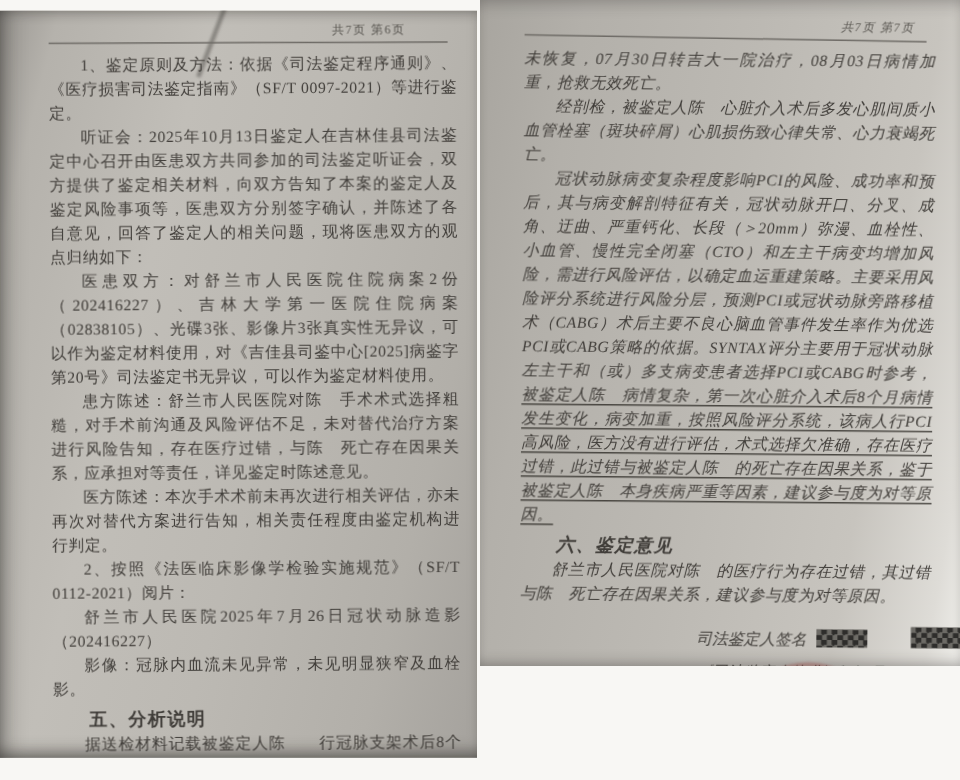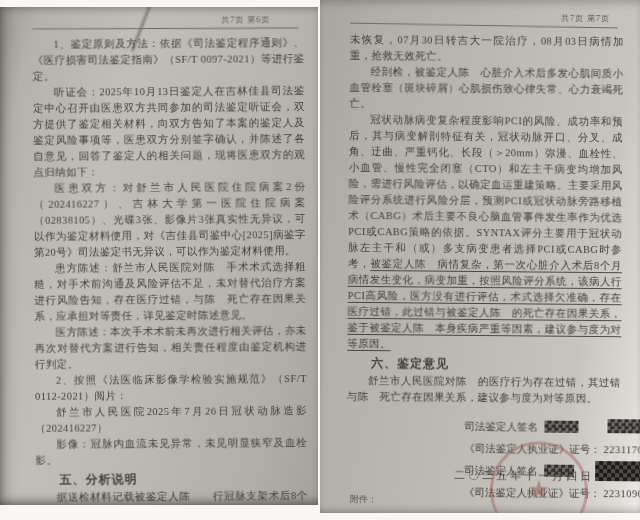--- a/index.html
+++ b/index.html
@@ -8,23 +8,24 @@
     background:#f8f7f4;
     font-family:"Liberation Serif","DejaVu Serif",serif;
   }
   .photo{position:absolute;overflow:hidden;}
   .photo-left{
     left:0;top:7px;width:318px;height:498px;
     background:linear-gradient(104deg,#9b9893 0%,#b5b2ac 9%,#c1beb8 32%,#bcb9b3 55%,#b2afa9 82%,#a5a29d 100%);
     box-shadow:inset 10px 0 14px -8px rgba(40,38,35,.5), inset 0 -8px 10px -5px rgba(40,38,35,.55), inset 0 6px 8px -5px rgba(40,38,35,.35);
   }
   .photo-right{
-    left:320px;top:0;width:320px;height:513px;
+    left:320px;top:0;width:320px;height:444px;
     background:linear-gradient(100deg,#a8a59f 0%,#b3b0aa 18%,#bcb9b3 48%,#c7c4be 78%,#dedcd7 94%,#efeeea 100%);
     box-shadow:inset 0 -6px 9px -5px rgba(40,38,35,.4), inset 0 8px 10px -6px rgba(40,38,35,.3);
+    font-style:italic;
   }
   .fold-shadow{
     position:absolute;left:140px;top:-6px;width:3px;height:52px;
     background:rgba(52,49,45,.42);transform:rotate(21deg);filter:blur(1.2px);
   }
   .page-inner{
     position:absolute;inset:0;
     color:#403d39;
     filter:blur(.35px);
   }

